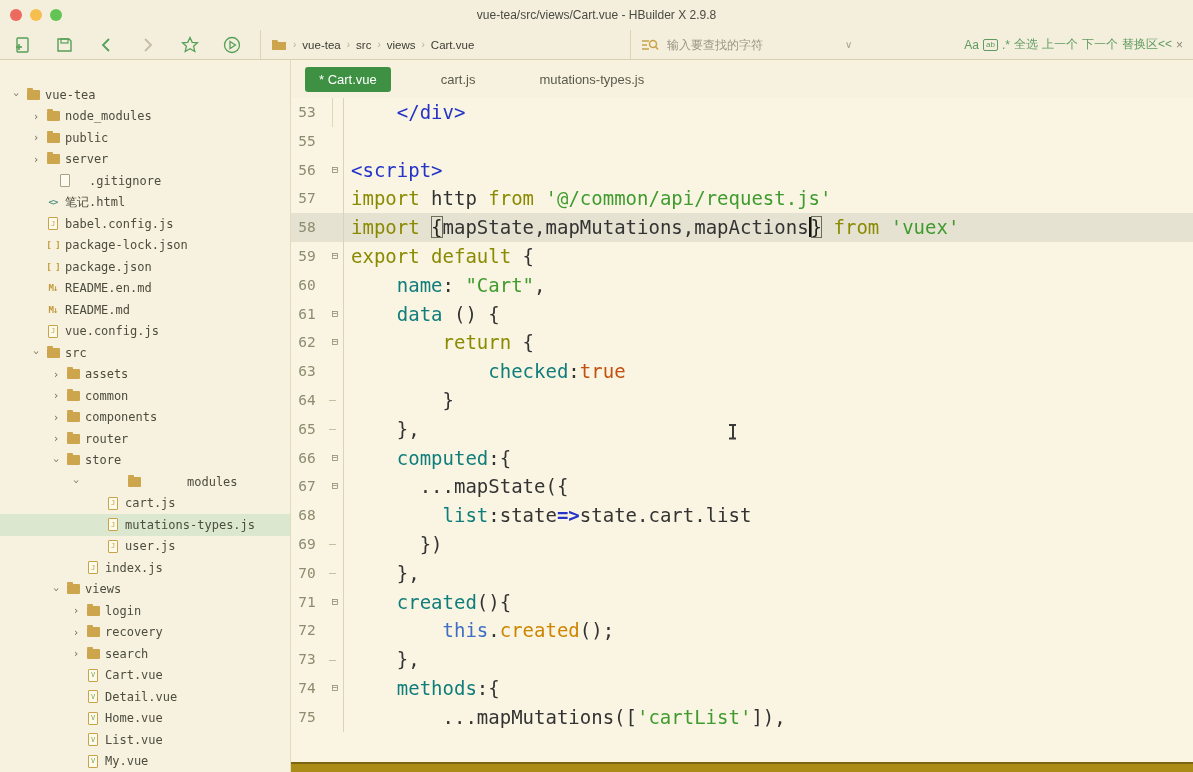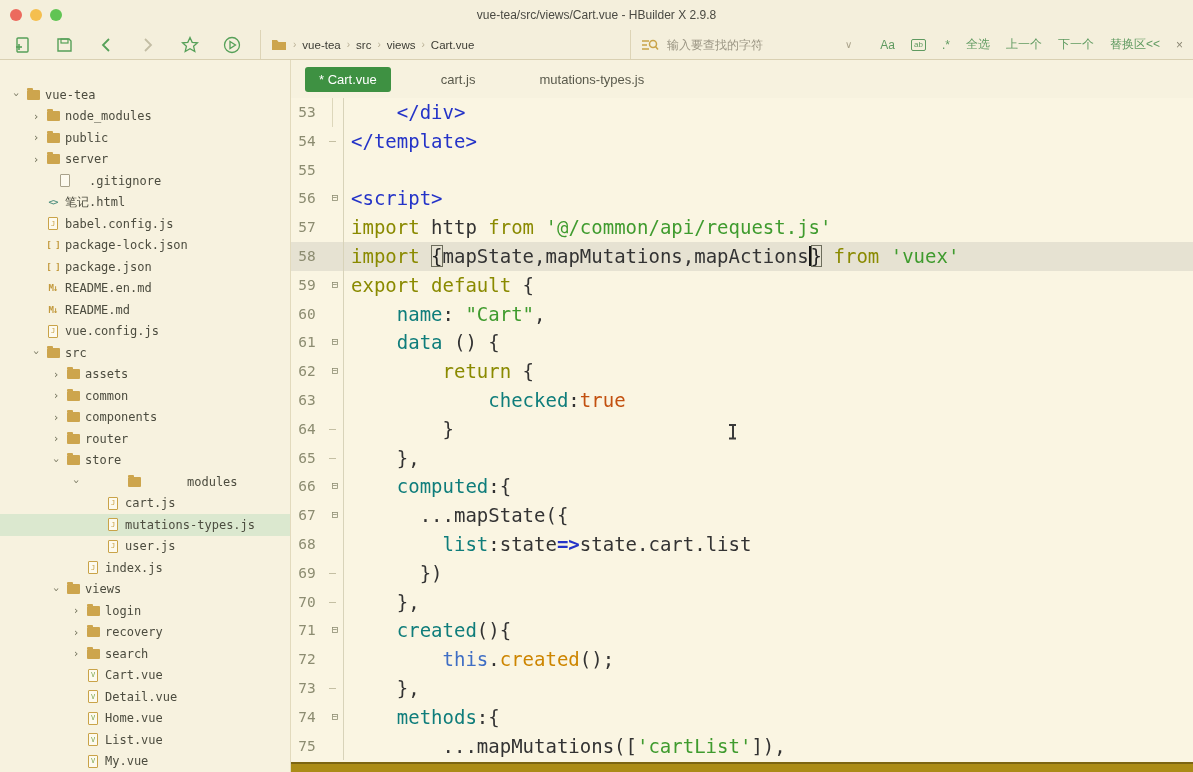--- a/index.html
+++ b/index.html
@@ -19,21 +19,21 @@
   .tool-icons { display:flex; align-items:center; gap:22px; padding:0 18px 0 12px; }
   .tbtn { width:20px; height:20px; display:flex; align-items:center; justify-content:center; cursor:pointer; }
   .crumbbar { display:flex; align-items:center; gap:6px; flex:0 0 auto; width:370px; padding:0 10px;
               border-left:1px solid #ddd4b6; font-size:11.5px; color:#3c3c34; }
   .crumb { cursor:pointer; }
   .crumb-sep { color:#b9b095; font-size:10px; }
   .searchbar { flex:1; display:flex; align-items:center; border-left:1px solid #ddd4b6; padding:0 10px; gap:8px; }
   .searchbar input { flex:0 0 170px; border:none; outline:none; background:transparent; font-size:12px; color:#555; }
   .searchbar input::placeholder { color:#9a9583; }
   .s-chev { color:#a9a28a; font-size:10px; margin-right:6px; }
-  .search-actions { display:flex; align-items:center; gap:16px; margin-left:auto;justify-content:center; }
+  .search-actions { display:flex; align-items:center; gap:4px; margin-left:auto;justify-content:center; }
   .sa-btn { font-size:12px; color:#5f9a60; cursor:pointer; white-space:nowrap; }
   .sa-btn.boxed { font-size:8px; border:1px solid #5f9a60; border-radius:2px; padding:0 2px; line-height:10px; }
   .sa-btn.gray { color:#8b8774; }
 
   
   .main { display:flex; height:712px; }
 
   
   .sidebar { width:291px; background:#f7f2df; border-right:1px solid #e2dabd; overflow:hidden; padding-top:24px; }
   .trow { height:21.5px; display:flex; align-items:center; font-family:"DejaVu Sans Mono", monospace;
@@ -414,21 +414,20 @@
       </div>
 
     <div class="editor">
       <div class="tabbar" id="tabBar">
           <div class="tab active">* Cart.vue</div>
           <div class="tab">cart.js</div>
           <div class="tab">mutations-types.js</div>
         </div>
       <div class="code" id="codeArea">
         <div class="cline"><span class="gnum">53</span><span class="gfold bar"></span><span class="ctext"><span class="tok-plain">    </span><span class="tok-tag">&lt;/div&gt;</span></span></div>
-          <div class="cline"><span class="gnum">54</span><span class="gfold dash"></span><span class="ctext"><span class="tok-tag">&lt;/template&gt;</span></span></div>
           <div class="cline"><span class="gnum">55</span><span class="gfold none"></span><span class="ctext"></span></div>
           <div class="cline"><span class="gnum">56</span><span class="gfold open">⊟</span><span class="ctext"><span class="tok-tag">&lt;script&gt;</span></span></div>
           <div class="cline"><span class="gnum">57</span><span class="gfold none"></span><span class="ctext"><span class="tok-kw">import</span><span class="tok-plain"> http </span><span class="tok-kw">from</span><span class="tok-plain"> </span><span class="tok-str">'@/common/api/request.js'</span></span></div>
           <div class="cline current"><span class="gnum">58</span><span class="gfold none"></span><span class="ctext"><span class="tok-kw">import</span><span class="tok-plain"> </span><span class="tok-brk">{</span><span class="tok-plain">mapState,mapMutations,mapActions</span><span class="caret"></span><span class="tok-brk">}</span><span class="tok-plain"> </span><span class="tok-kw">from</span><span class="tok-plain"> </span><span class="tok-str">'vuex'</span></span></div>
           <div class="cline"><span class="gnum">59</span><span class="gfold open">⊟</span><span class="ctext"><span class="tok-kw">export</span><span class="tok-plain"> </span><span class="tok-kw">default</span><span class="tok-plain"> {</span></span></div>
           <div class="cline"><span class="gnum">60</span><span class="gfold none"></span><span class="ctext"><span class="tok-plain">    </span><span class="tok-prop">name</span><span class="tok-plain">: </span><span class="tok-str">"Cart"</span><span class="tok-plain">,</span></span></div>
           <div class="cline"><span class="gnum">61</span><span class="gfold open">⊟</span><span class="ctext"><span class="tok-plain">    </span><span class="tok-prop">data</span><span class="tok-plain"> () {</span></span></div>
           <div class="cline"><span class="gnum">62</span><span class="gfold open">⊟</span><span class="ctext"><span class="tok-plain">        </span><span class="tok-kw">return</span><span class="tok-plain"> {</span></span></div>
           <div class="cline"><span class="gnum">63</span><span class="gfold none"></span><span class="ctext"><span class="tok-plain">            </span><span class="tok-prop">checked</span><span class="tok-plain">:</span><span class="tok-bool">true</span></span></div>
           <div class="cline"><span class="gnum">64</span><span class="gfold dash"></span><span class="ctext"><span class="tok-plain">        }</span></span></div>

